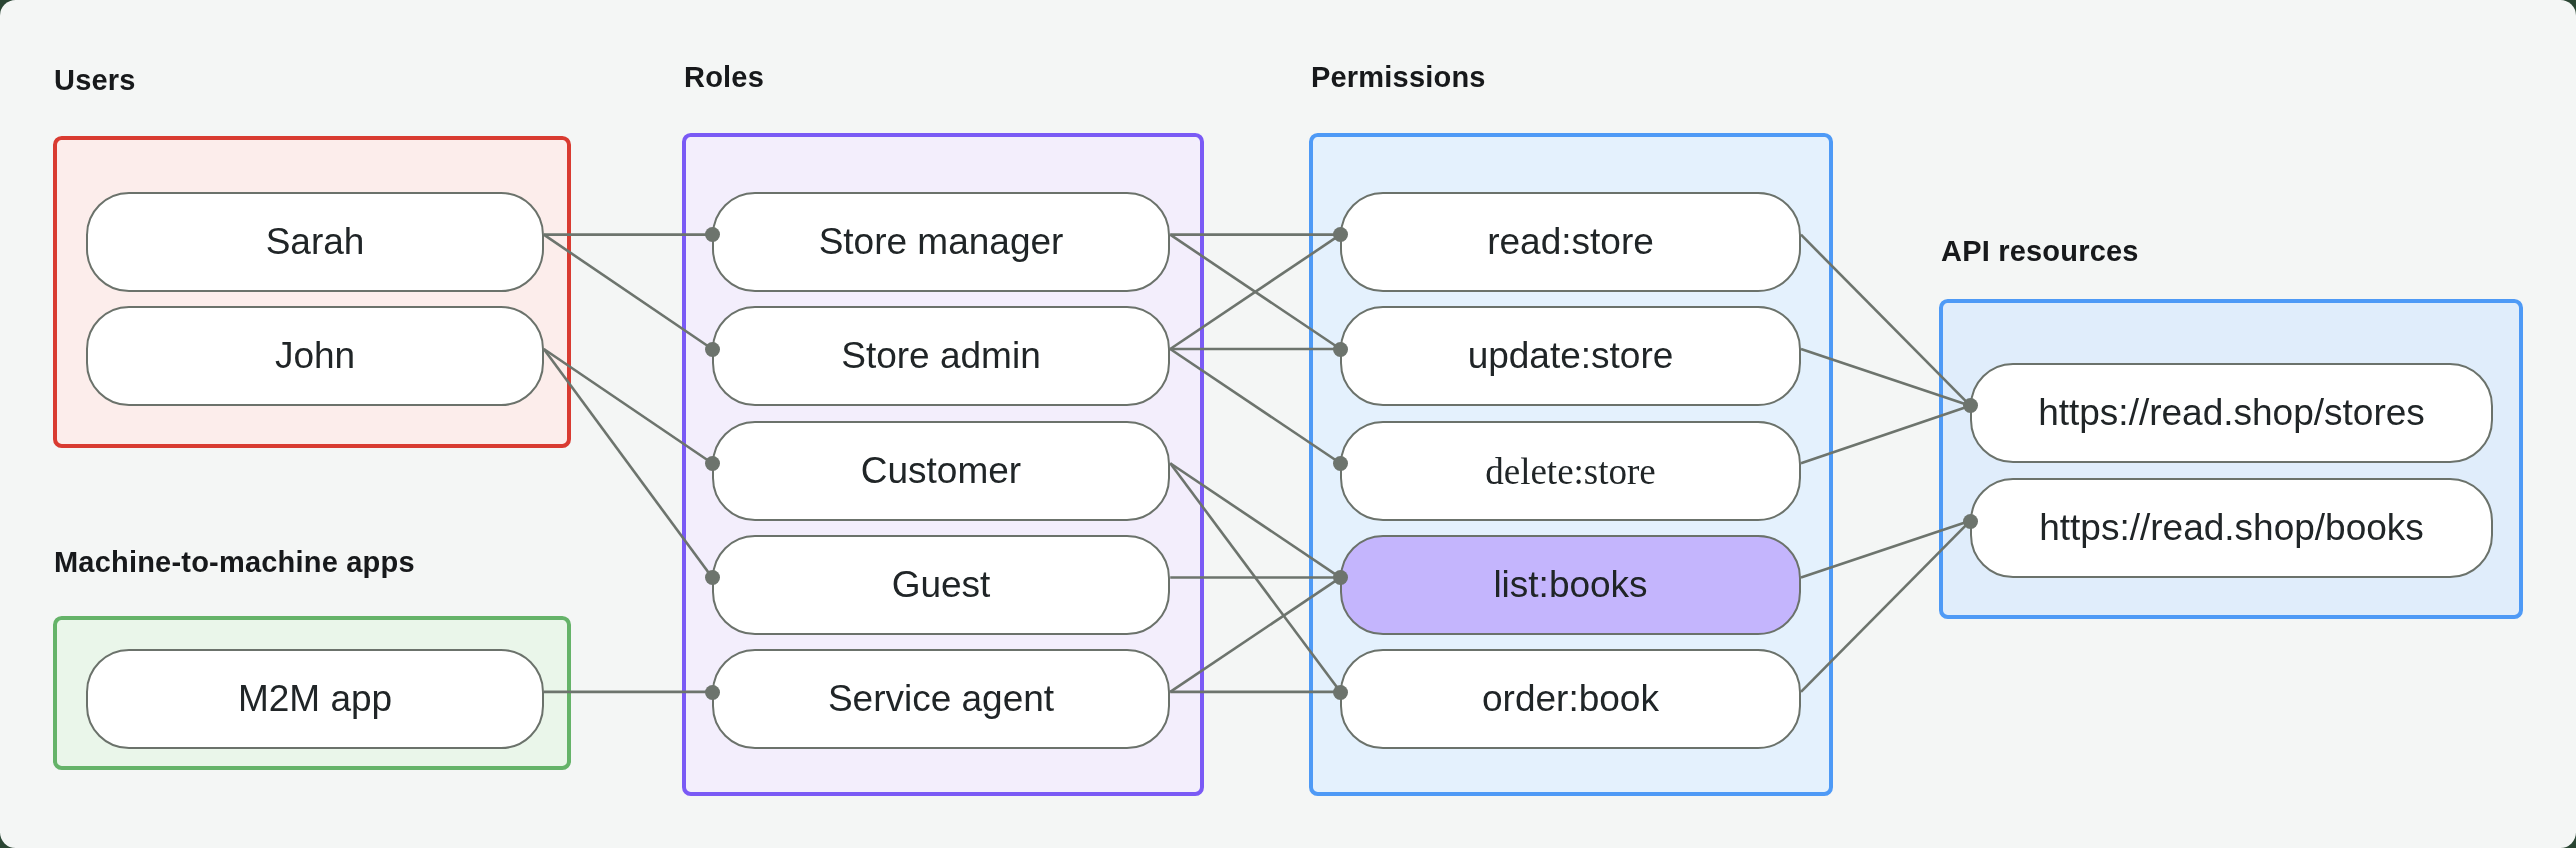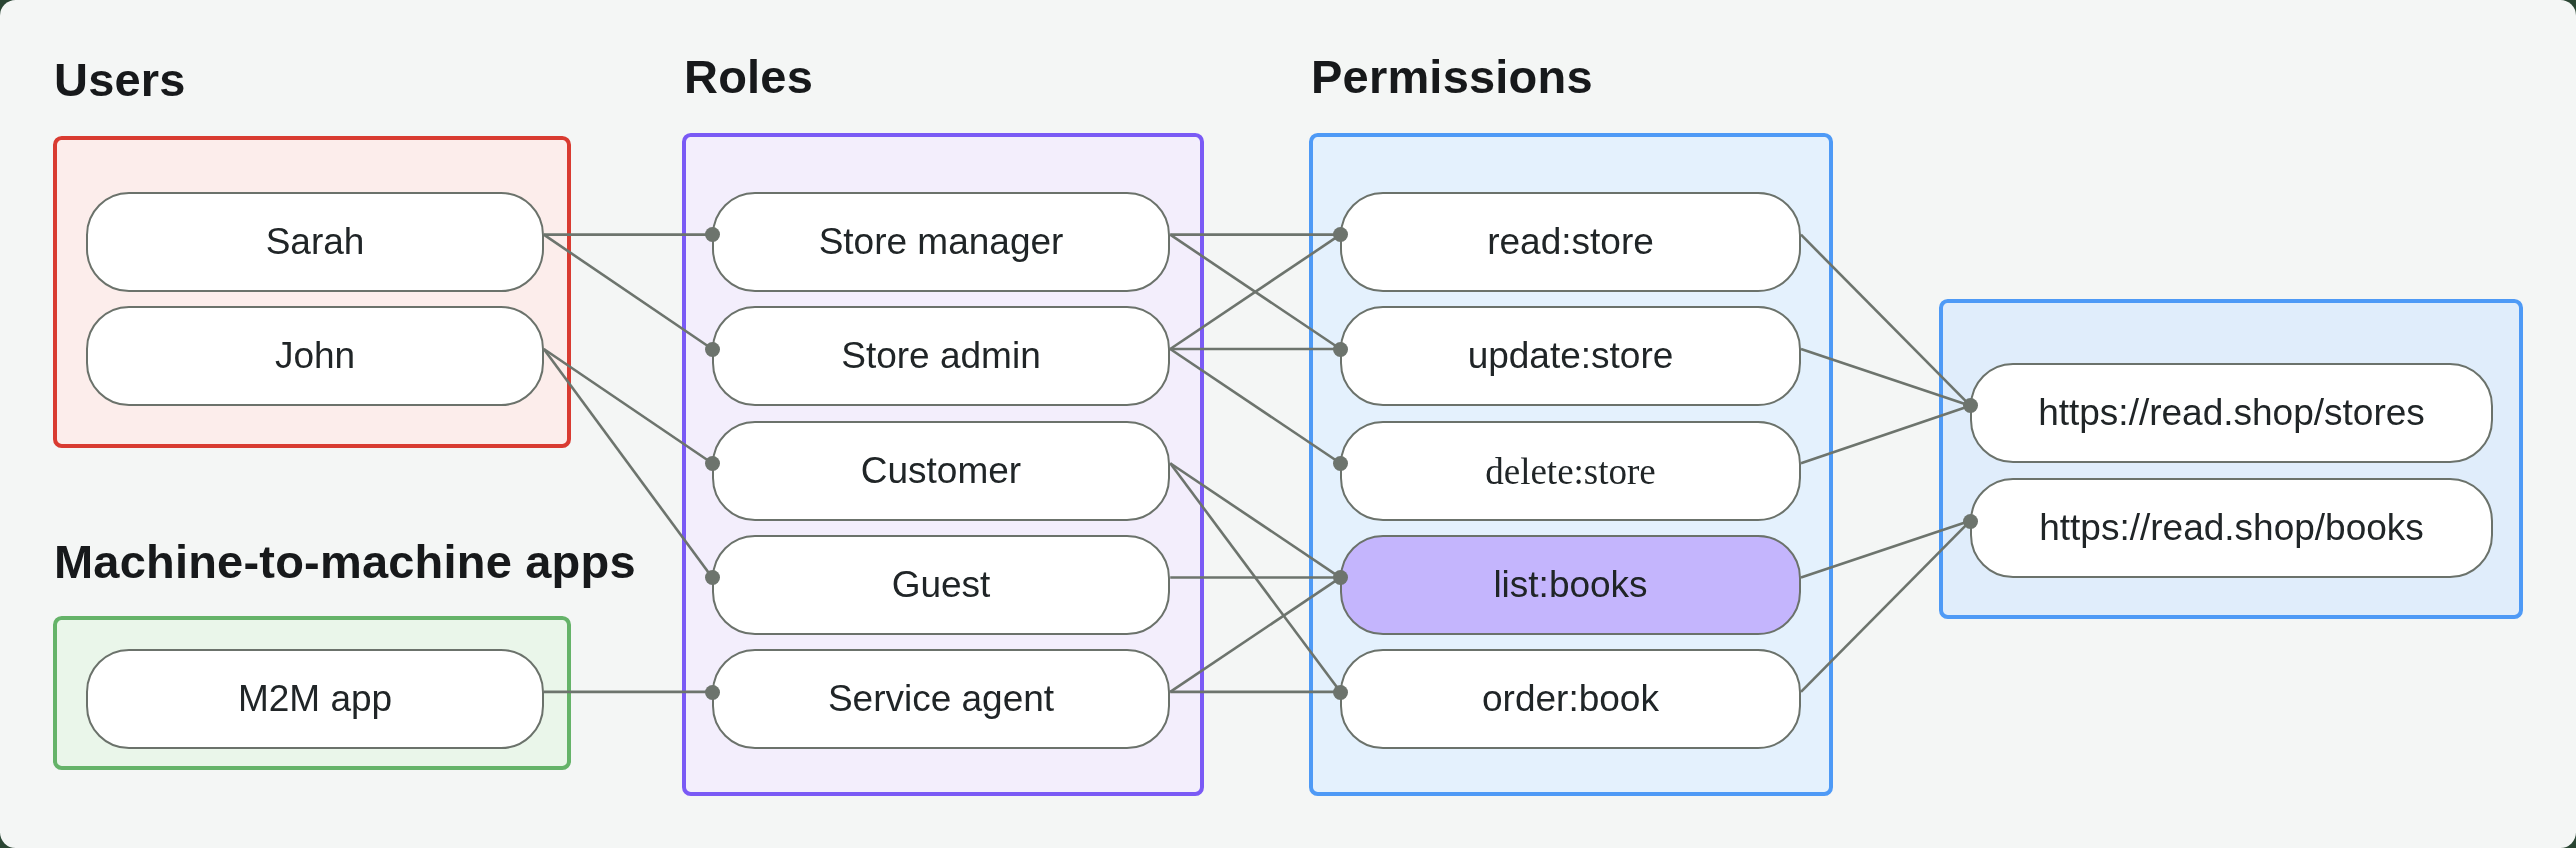--- a/index.html
+++ b/index.html
@@ -18,21 +18,21 @@
   }
   .group-box {
     position: absolute;
     box-sizing: border-box;
     border-style: solid;
     border-width: 4.4px;
     border-radius: 8.7px;
   }
   .group-label {
     position: absolute;
-    font-size: 47px;
+    font-size: 29px;
     font-weight: 600;
     color: #17191b;
     line-height: 42px;
     white-space: nowrap;
     letter-spacing: 0.2px;
   }
   #edge-layer {
     position: absolute;
     left: 0;
     top: 0;
@@ -71,20 +71,21 @@
   <div class="group-box" style="left: 53px; top: 136px; width: 518px; height: 312px; border-color: rgb(217, 59, 49); background: rgb(252, 237, 235);"></div>
   <div class="group-box" style="left: 53px; top: 616px; width: 518px; height: 154px; border-color: rgb(101, 179, 105); background: rgb(234, 246, 234);"></div>
   <div class="group-box" style="left: 682px; top: 133px; width: 522px; height: 663px; border-color: rgb(122, 90, 245); background: rgb(243, 238, 252);"></div>
   <div class="group-box" style="left: 1309px; top: 133px; width: 524px; height: 663px; border-color: rgb(78, 154, 246); background: rgb(228, 241, 253);"></div>
   <div class="group-box" style="left: 1939px; top: 299px; width: 584px; height: 320px; border-color: rgb(78, 154, 246); background: rgb(224, 237, 251);"></div>
 
   <div class="group-label" style="left:54px; top:59px;">Users</div>
   <div class="group-label" style="left:54px; top:541px;">Machine-to-machine apps</div>
   <div class="group-label" style="left:684px; top:56px;">Roles</div>
   <div class="group-label" style="left:1311px; top:56px;">Permissions</div>
+  <div class="group-label" style="left:1941px; top:230px;">API resources</div>
 
   <svg id="edge-layer" width="2576" height="848" viewBox="0 0 2952 972">
       <line x1="623" y1="269" x2="816" y2="269" stroke="#6d746d" stroke-width="3"></line>
       <line x1="623" y1="269" x2="816" y2="400" stroke="#6d746d" stroke-width="3"></line>
       <line x1="623" y1="400" x2="816" y2="531" stroke="#6d746d" stroke-width="3"></line>
       <line x1="623" y1="400" x2="816" y2="662" stroke="#6d746d" stroke-width="3"></line>
       <line x1="623" y1="793" x2="816" y2="793" stroke="#6d746d" stroke-width="3"></line>
       <line x1="1341" y1="269" x2="1536" y2="269" stroke="#6d746d" stroke-width="3"></line>
       <line x1="1341" y1="269" x2="1536" y2="400" stroke="#6d746d" stroke-width="3"></line>
       <line x1="1341" y1="400" x2="1536" y2="269" stroke="#6d746d" stroke-width="3"></line>

